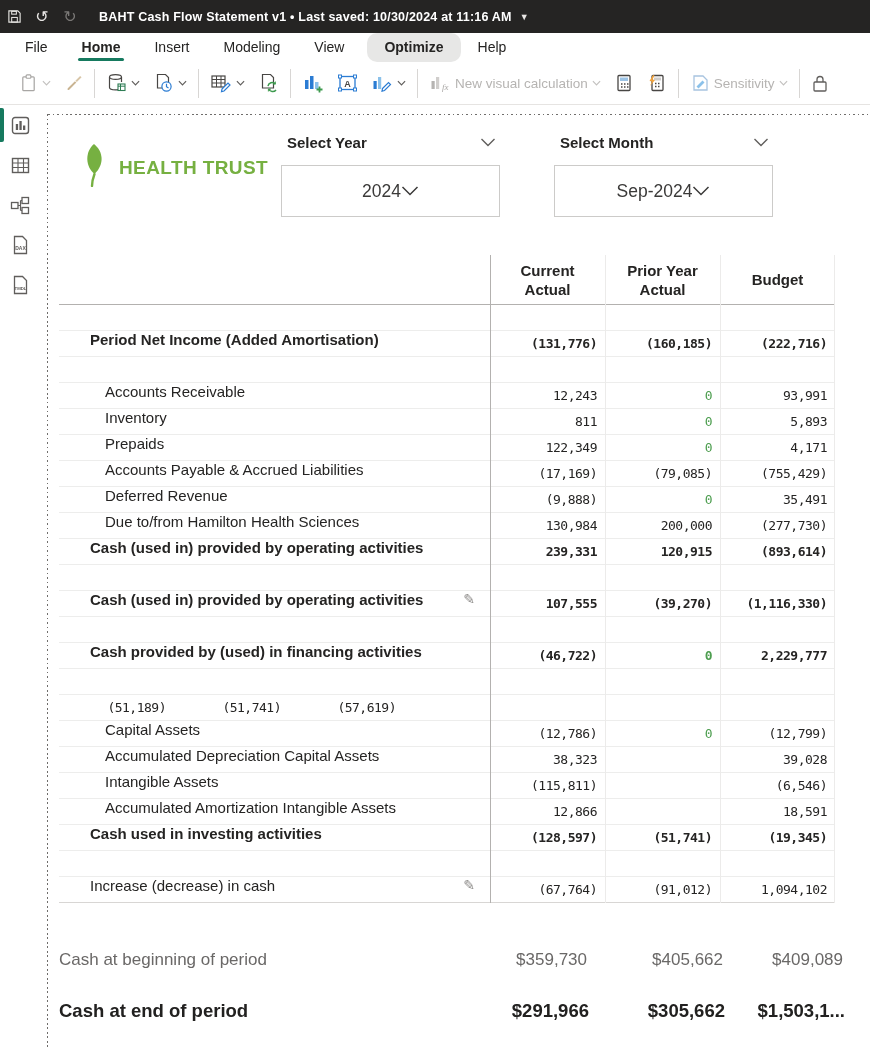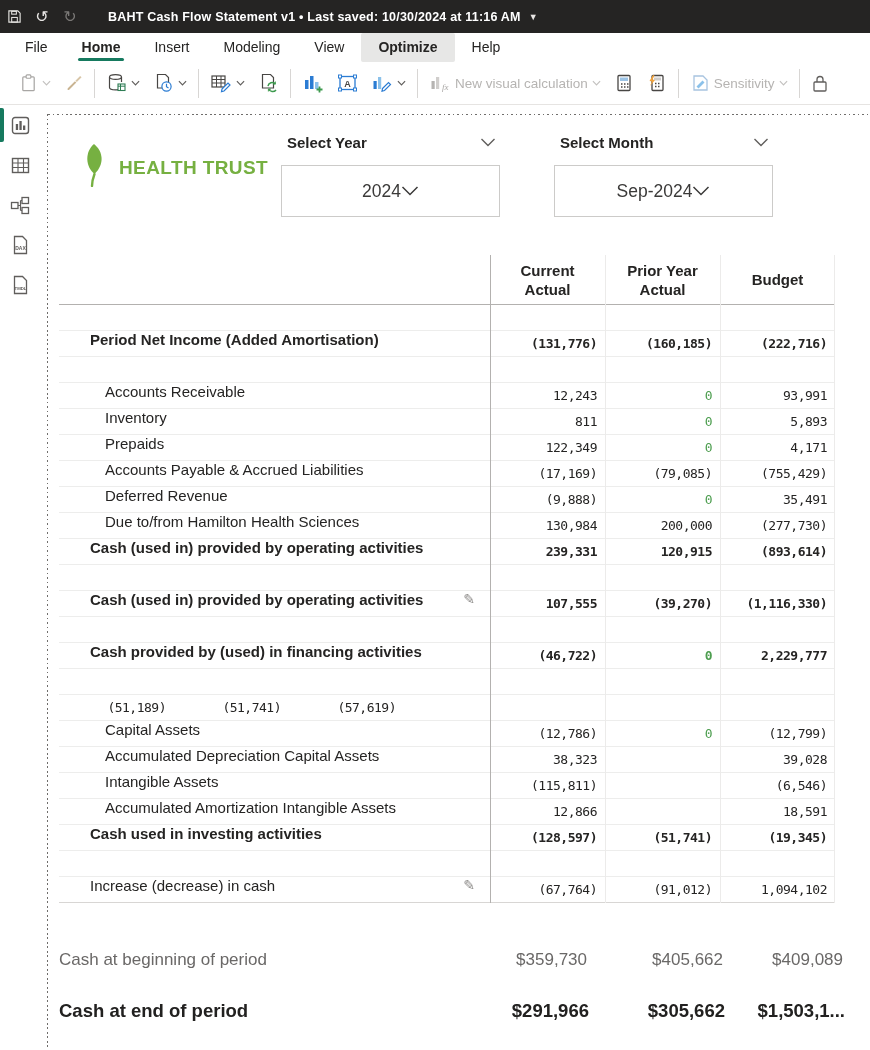--- a/index.html
+++ b/index.html
@@ -8,32 +8,32 @@
     position:relative; overflow:hidden; background:#fff;
     font-family:"Liberation Sans", sans-serif; color:#252423;
   }
 
   
   .titlebar { position:absolute; top:0; left:0; right:0; height:33px;
     background:#252423; display:flex; align-items:center; color:#fff; }
   .tb-btn { width:28px; height:26px; display:flex; align-items:center; justify-content:center; }
   .tb-glyph { font-size:16px; line-height:1; color:#e8e6e4; }
   .tb-glyph.dim { color:#7a7876; }
-  .tb-title { margin-left:24px; font-size:12.5px; font-weight:700; letter-spacing:.2px; white-space:nowrap; }
+  .tb-title { margin-left:15px; font-size:12.5px; font-weight:700; letter-spacing:.2px; white-space:nowrap; }
   .tb-caret { margin-left:8px; font-size:9px; color:#e8e6e4; }
 
   
   .menubar { position:absolute; top:33px; left:0; right:0; height:29px; background:#fff;
     display:flex; align-items:center; padding-left:8px; }
   .mtab { position:relative; padding:0 17px; font-size:14px; height:29px; line-height:28px;
     color:#252423; white-space:nowrap; cursor:default; }
   .mtab.active { font-weight:700; }
   .mtab.active::after { content:""; position:absolute; left:13px; right:13px; bottom:1px;
     height:3px; background:var(--accent); border-radius:2px; }
-  .mtab.hl { font-weight:700; background:#e7e7e6; border-radius:2px; }
+  .mtab.hl { font-weight:700; background:#e7e7e6; border-radius:10px;margin-left:6px; }
 
   
   .toolbar { position:absolute; top:62px; left:0; right:0; height:43px; background:#fff;
     border-bottom:1px solid #e6e4e2; display:flex; align-items:center; padding-left:8px; }
   .tgroup { display:flex; align-items:center; gap:13px; padding:0 11px; }
   .tsep { width:1px; height:29px; background:#d8d6d4; flex:0 0 auto; }
   .tbtn { display:flex; align-items:center; gap:4px; }
   .tlabel { font-size:13.5px; color:#b6b4b2; white-space:nowrap; }
   .carat { width:9px; height:6px; }
 

